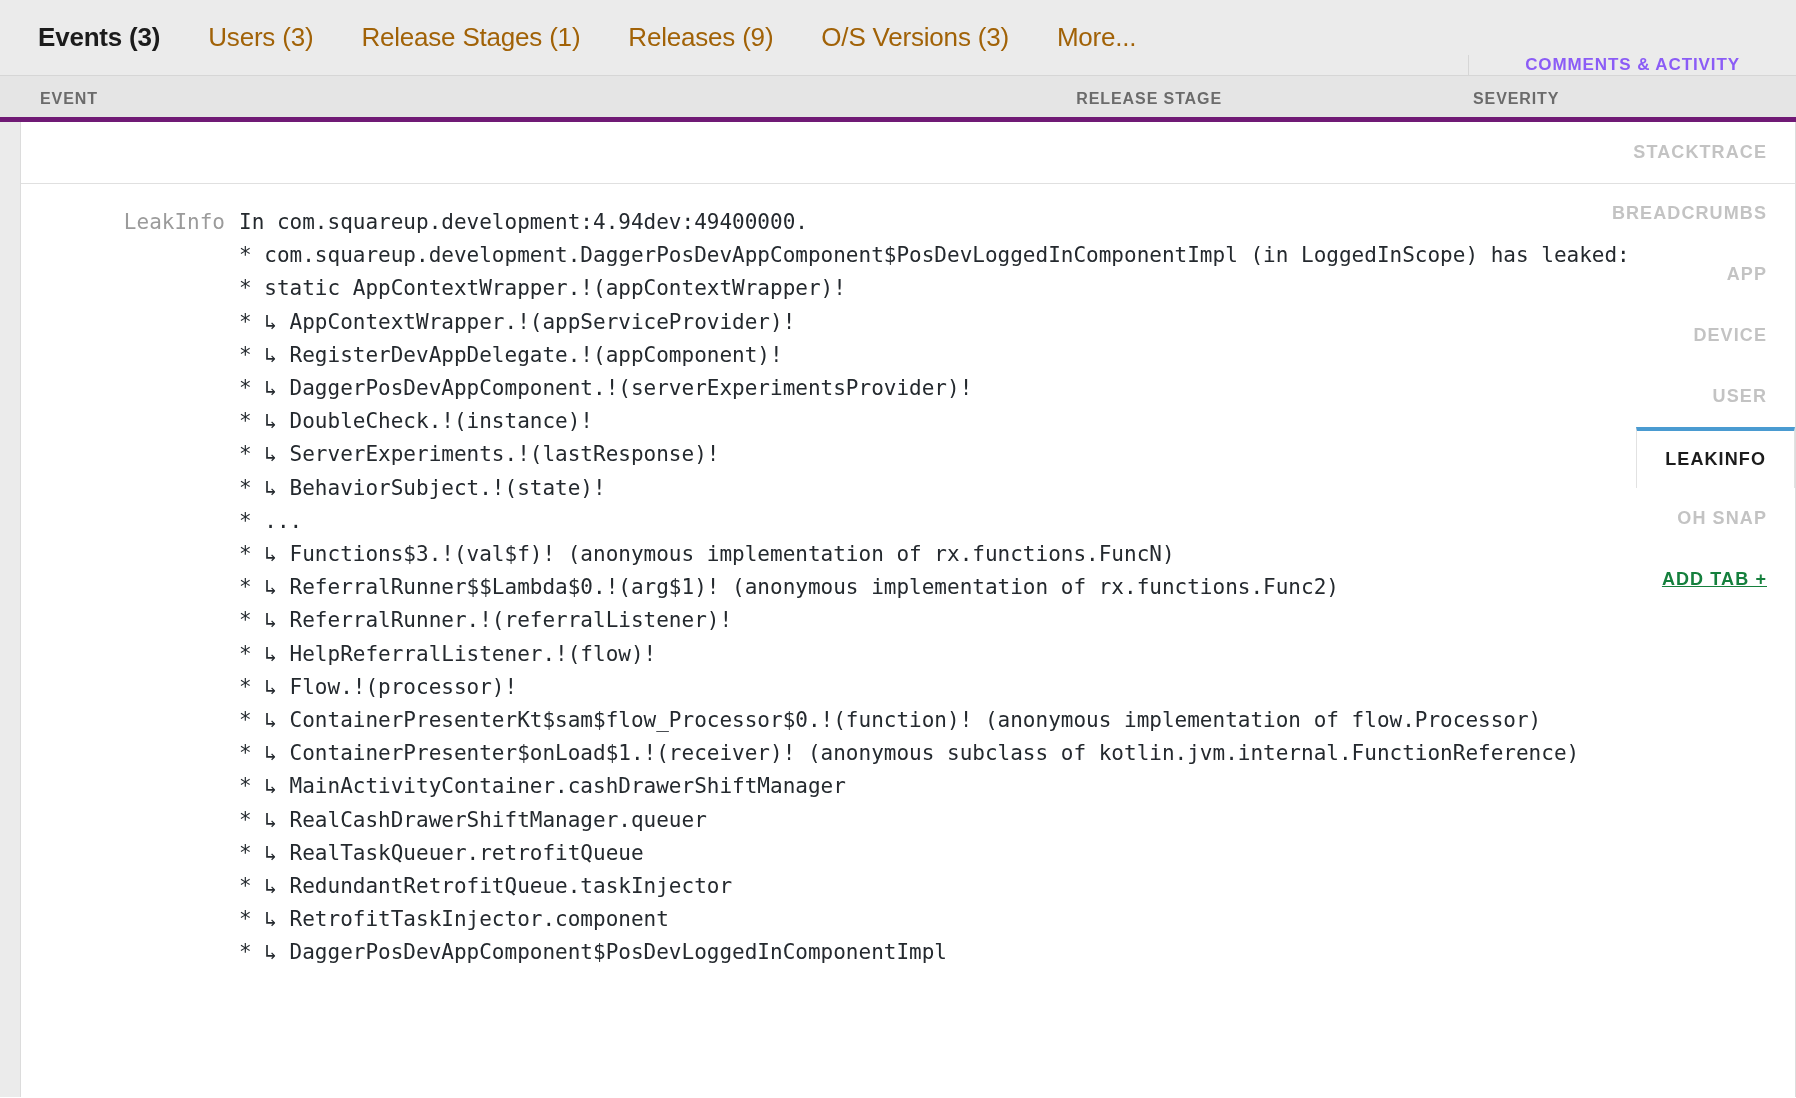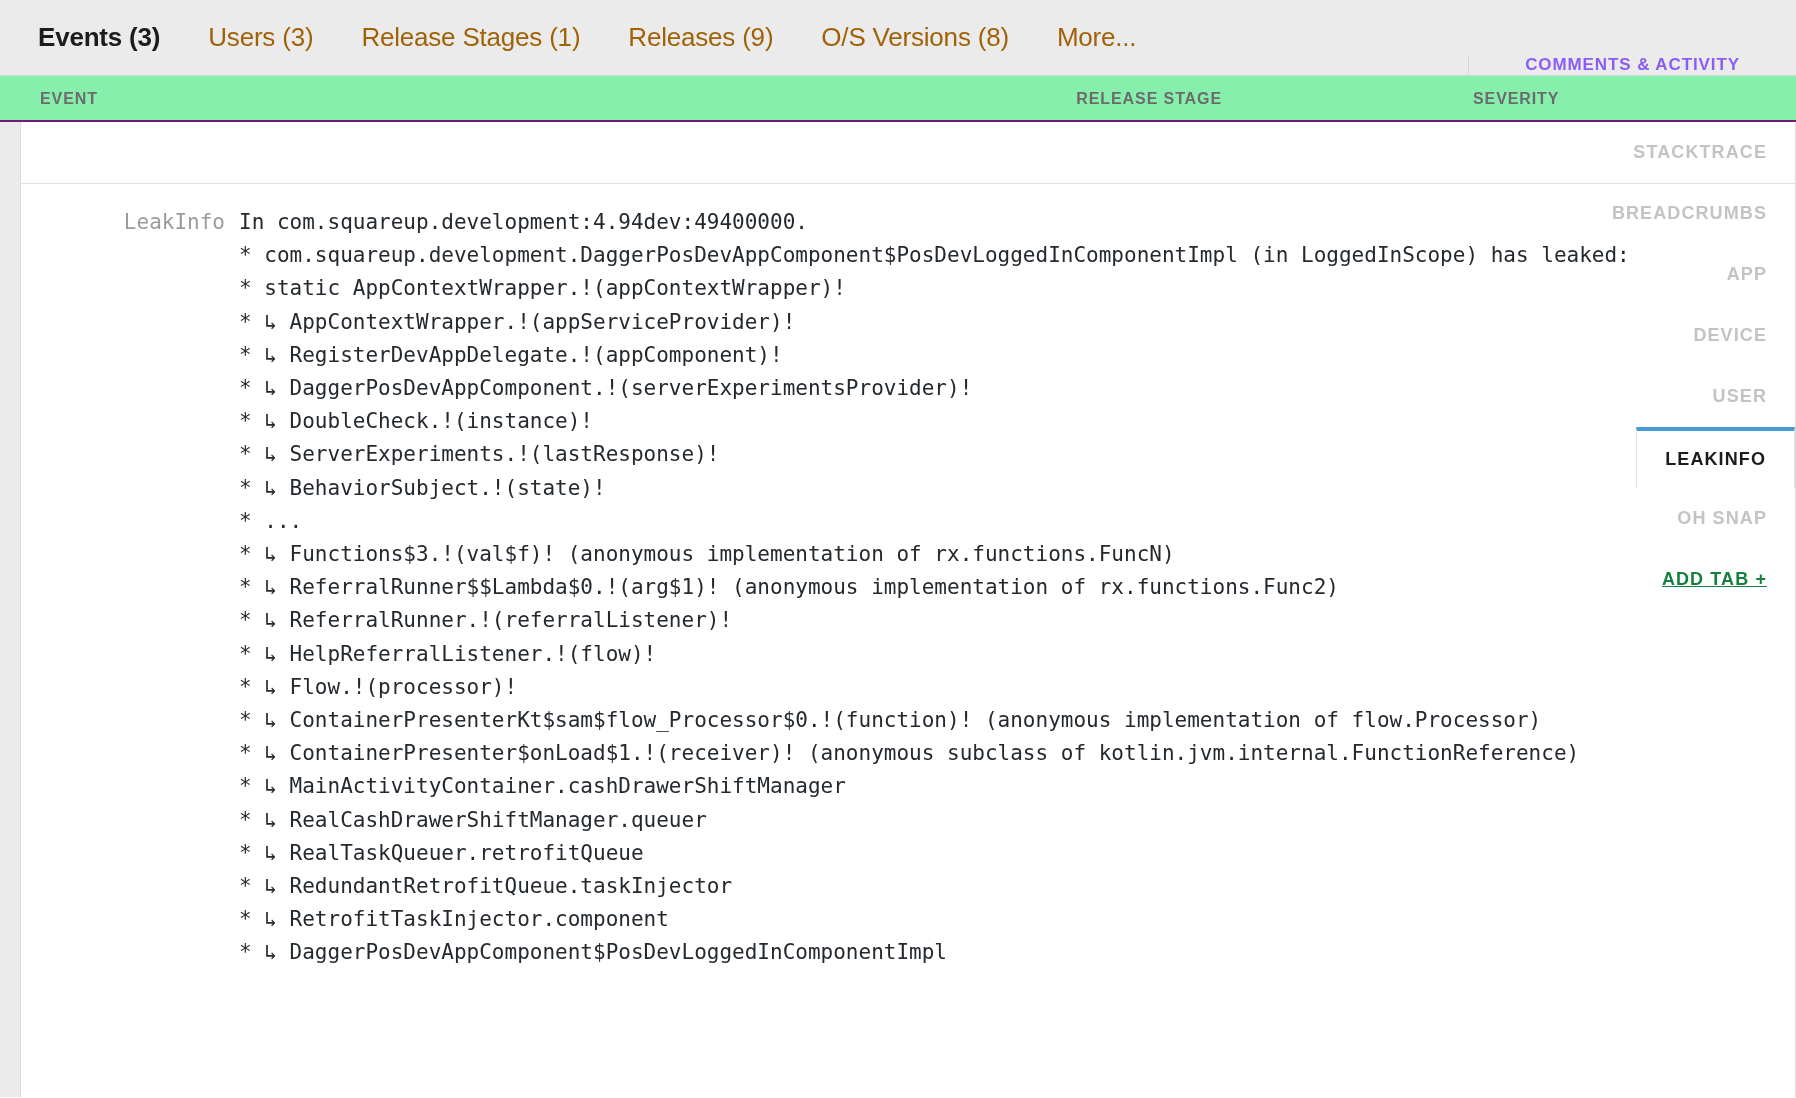--- a/index.html
+++ b/index.html
@@ -58,22 +58,22 @@
     letter-spacing: 0.9px;
     color: #8b5cf6;
     white-space: nowrap;
     cursor: pointer;
   }
 
   
   .col-header {
     position: relative;
     height: 46px;
-    background: #86efac;
-    border-bottom: 2px solid #701a75;
+    background: #e5e5e5;
+    border-bottom: 5px solid #701a75;
   }
   .col-header .col {
     position: absolute;
     top: 0;
     line-height: 46px;
     font-size: 16px;
     font-weight: 700;
     letter-spacing: 0.9px;
     color: #6b6b6b;
     white-space: nowrap;
@@ -156,21 +156,21 @@
 </style>
 </head>
 <body>
 
 <div class="top-bar">
   <div class="top-tabs">
       <div class="top-tab active">Events (3)</div>
       <div class="top-tab">Users (3)</div>
       <div class="top-tab">Release Stages (1)</div>
       <div class="top-tab">Releases (9)</div>
-      <div class="top-tab">O/S Versions (8)</div>
+      <div class="top-tab">O/S Versions (3)</div>
       <div class="top-tab">More...</div>
     </div>
   <div class="top-right">
     <div class="comments-activity">COMMENTS &amp; ACTIVITY</div>
   </div>
 </div>
 
 <div class="col-header">
   <div class="col col-event">EVENT</div>
   <div class="col col-release-stage">RELEASE STAGE</div>

